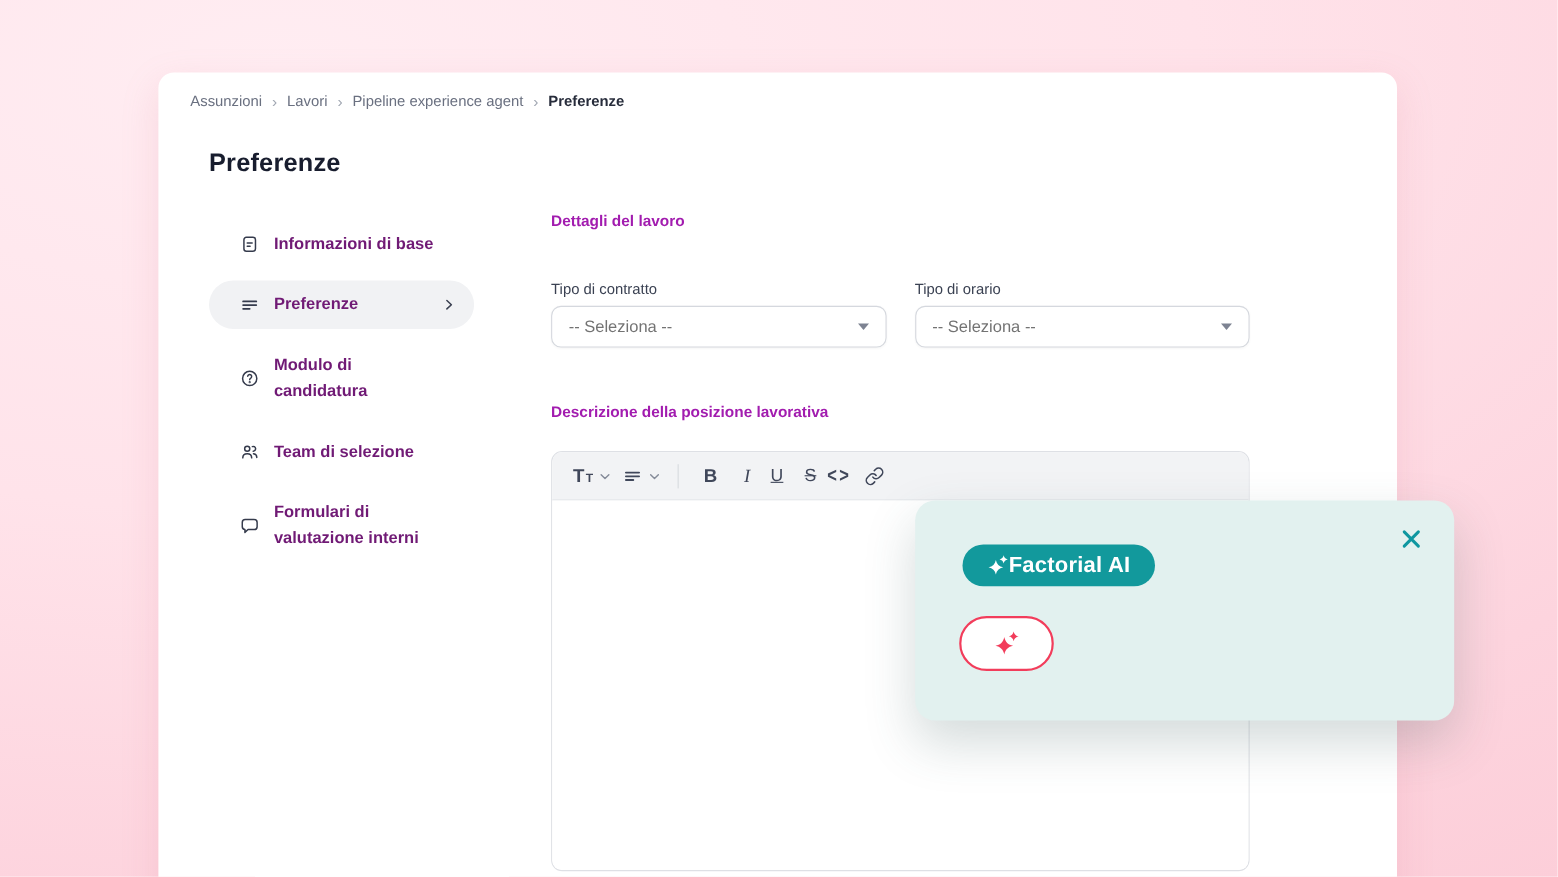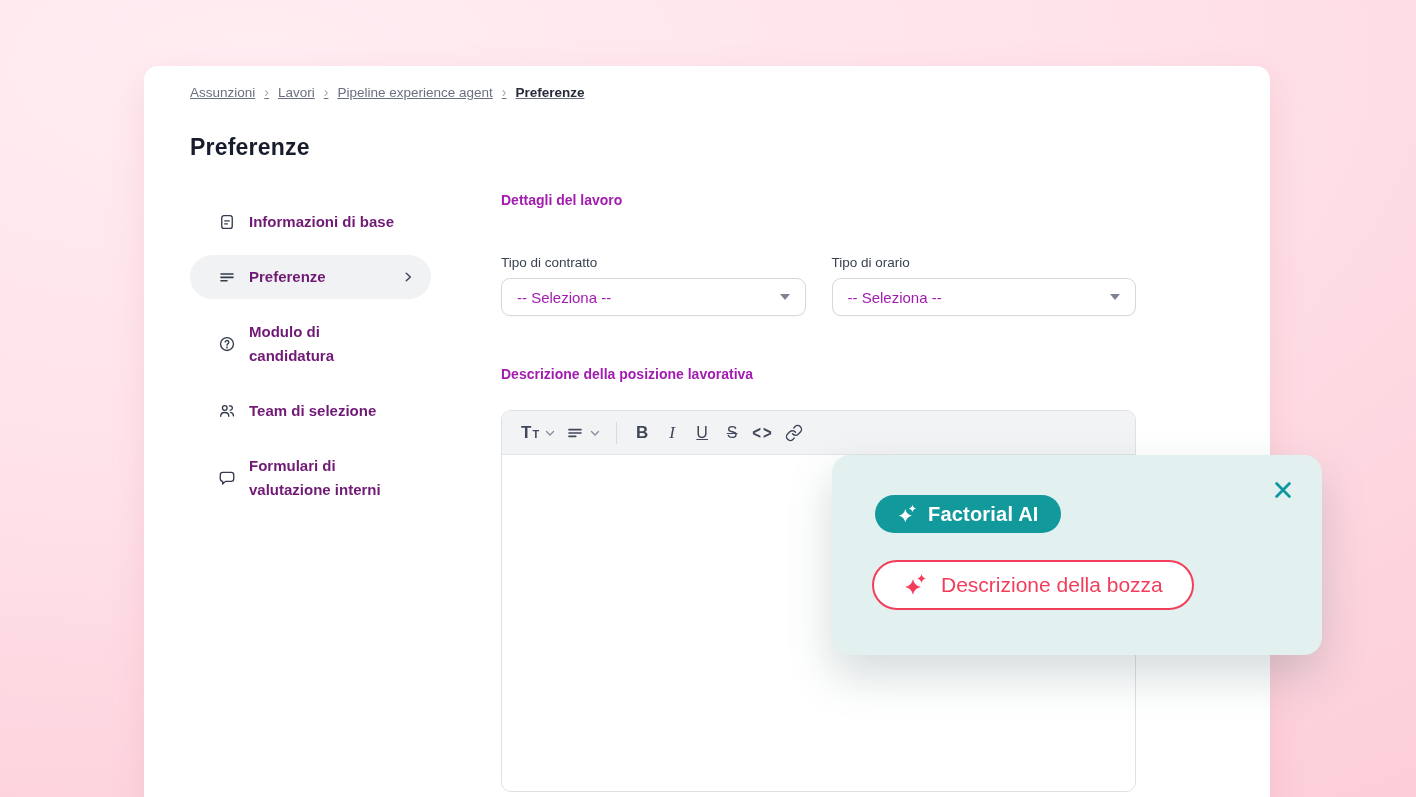--- a/index.html
+++ b/index.html
@@ -13,23 +13,23 @@
 
   
   .card {
     position:absolute; left:144px; top:66px; width:1126px; height:780px;
     background:#ffffff; border-radius:14px;
     box-shadow:0 12px 34px rgba(215,120,145,0.18);
   }
 
   
   .breadcrumb {
-    position:absolute; left:46px; top:18px;
-    display:flex; align-items:flex-end; gap:9px;
-    font-size:13.5px; color:#6a7080;text-decoration:underline;
+    position:absolute; left:29px; top:18px;
+    display:flex; align-items:flex-start; gap:9px;
+    font-size:13.5px; color:#6a7080;
   }
   .breadcrumb .crumb { cursor:pointer; }
   .breadcrumb .sep { color:#a2a8b3; font-size:14px; }
   .breadcrumb .current { color:#272c3b; font-weight:bold; }
 
   .page-title {
     position:absolute; left:46px; top:68px;
     font-size:23px; font-weight:bold; color:#181d2e; letter-spacing:0.2px;
   }
 
@@ -57,42 +57,42 @@
   .main { position:absolute; left:357px; top:120px; width:635px; }
   .sec-heading { font-size:14px; font-weight:bold; color:#a21caf; line-height:28px; }
 
   .fields { display:flex; gap:26px; margin-top:41px; }
   .field { width:306px; }
   .field-label { font-size:13.5px; color:#3a4152; margin-bottom:8px; }
   .select {
     height:38px; background:#fff; border:1px solid #d5d8de; border-radius:9px;
     display:flex; align-items:center; justify-content:space-between;
     padding:0 15px; cursor:pointer;
-    font-size:15px; color:#a21caf;
+    font-size:15px; color:#737373;
     box-shadow:0 1px 2px rgba(40,45,60,0.04);
   }
   .caret {
     width:0; height:0;
     border-left:5.5px solid transparent; border-right:5.5px solid transparent;
     border-top:6.5px solid #7d8392;
   }
 
   .desc-heading { margin-top:44px; width:300px; }
 
   
   .editor {
     margin-top:22px; width:635px; height:382px;
     border:1px solid #dee0e5; border-radius:10px; background:#fff; overflow:hidden;
   }
   .toolbar {
     height:44px; background:#f2f3f5; border-bottom:1px solid #e2e4e8;
     display:flex; align-items:center; padding:0 16px; gap:4px;
   }
   .tbtn {
-    display:flex; align-items:center; justify-content:center;
+    display:flex; align-items:center; justify-content:flex-end;
     min-width:26px; height:30px; padding:0 3px; border-radius:6px; cursor:pointer;
     color:#40475a; font-size:17px;
   }
   .tbtn .small-chev { width:12px; height:12px; color:#858b99; margin-left:5px; }
   .tt-big { font-size:17px; font-weight:bold; }
   .tt-small { font-size:11px; font-weight:bold; margin-left:1px; }
   .g-bold { font-weight:bold; font-size:17px; }
   .g-italic { font-style:italic; font-family:"Liberation Serif", serif; font-size:17px; }
   .g-underline { text-decoration:underline; font-size:16px; }
   .g-strike { text-decoration:line-through; font-size:16px; }
@@ -106,21 +106,21 @@
     background:#e2f1ef; border-radius:18px;
     box-shadow:0 20px 45px rgba(60,90,90,0.22);
     z-index:5;
   }
   .popover .close-btn {
     position:absolute; right:28px; top:24px; width:22px; height:22px;
     cursor:pointer; color:#0e97a0;
   }
   .ai-badge {
     position:absolute; left:43px; top:40px;
-    display:inline-flex; align-items:center; gap:11px;
+    display:inline-flex; align-items:center; 
     height:38px; padding:0 22px; border-radius:19px;
     background:#12999c; color:#ffffff;
     font-size:20px; font-weight:bold; letter-spacing:0.2px;
   }
   .ai-badge .sparkle { width:20px; height:20px; color:#ffffff; }
   .draft-btn {
     position:absolute; left:40px; top:105px;
     display:inline-flex; align-items:center; gap:14px;
     height:50px; padding:0 29px; border-radius:25px;
     background:#ffffff; border:2.5px solid #f23d5b; color:#f23d5b;
@@ -303,15 +303,14 @@
     <span>Factorial AI</span>
   </div>
 
   <div class="draft-btn">
     <span class="sparkle">
       <svg viewBox="0 0 24 24" fill="currentColor">
         <path d="M10 6c.9 4.5 3.5 7.1 8 8-4.5.9-7.1 3.5-8 8-.9-4.5-3.5-7.1-8-8 4.5-.9 7.1-3.5 8-8Z"></path>
         <path d="M18.5 1c.5 2.5 2 4 4.5 4.5-2.5.5-4 2-4.5 4.5-.5-2.5-2-4-4.5-4.5 2.5-.5 4-2 4.5-4.5Z"></path>
       </svg>
     </span>
-    <span>Descrizione della bozza</span>
   </div>
 </div>
 
 </body></html>

